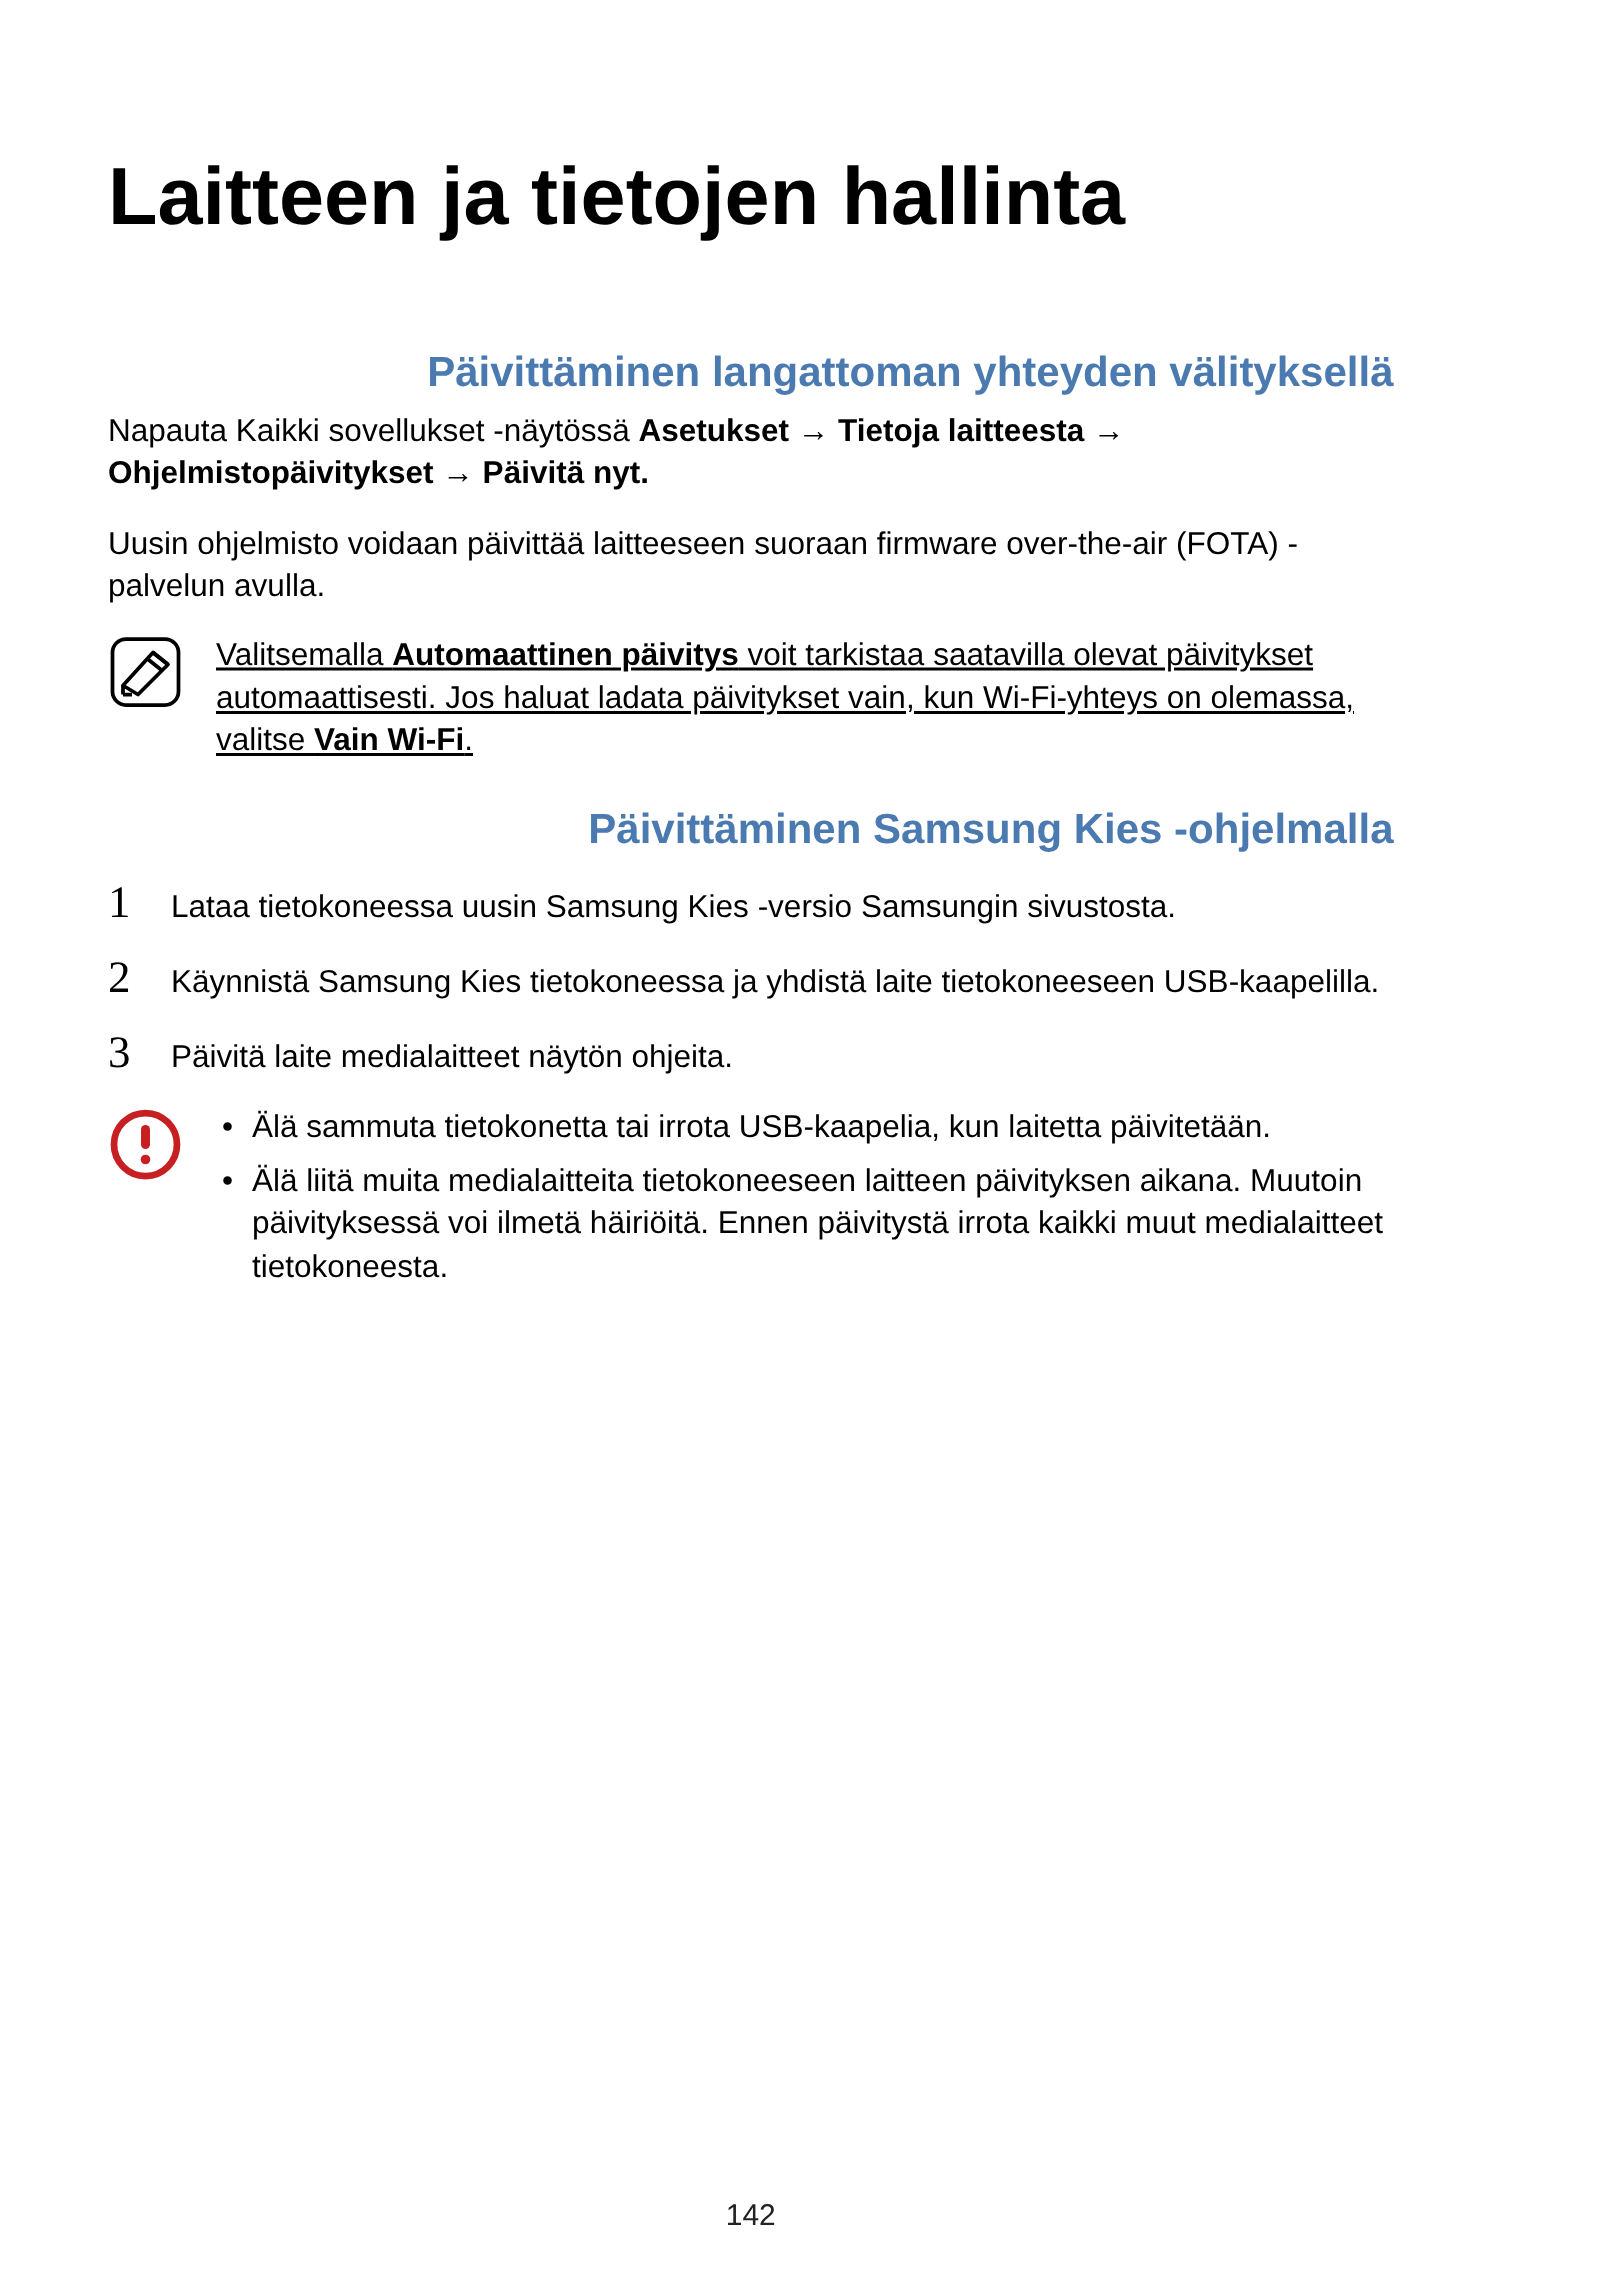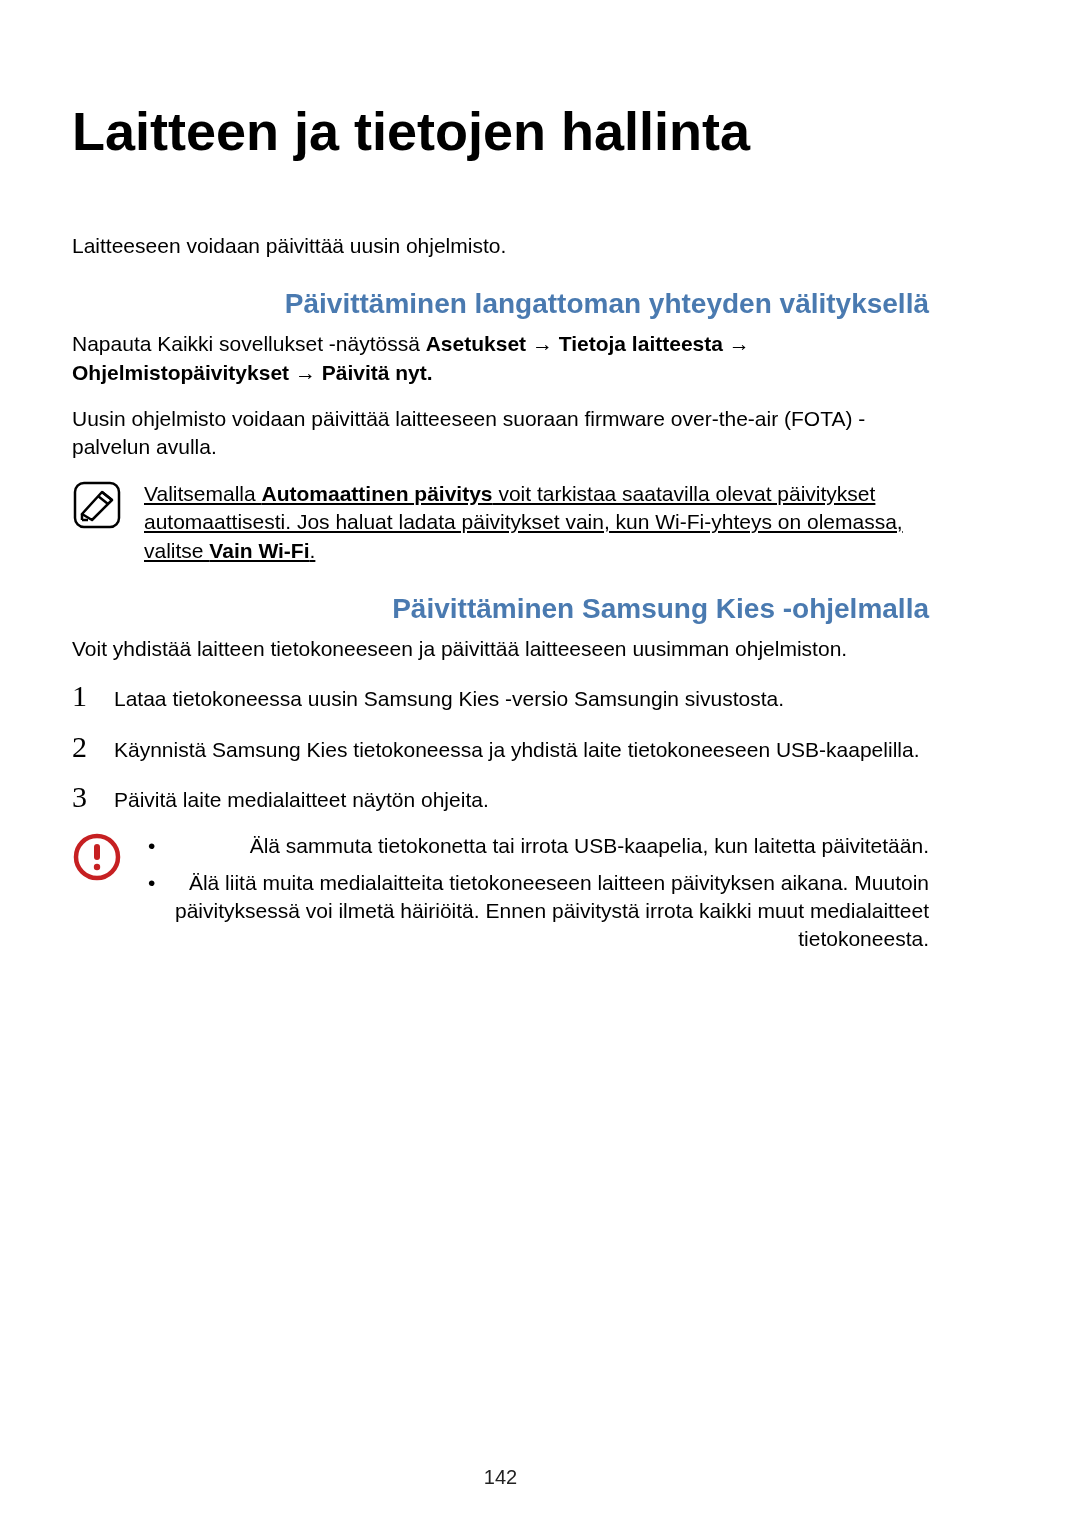--- a/index.html
+++ b/index.html
@@ -96,21 +96,20 @@
   }
   .callout-body ul {
     list-style: none;
     padding: 0;
     margin: 0;
   }
   .callout-body li {
     position: relative;
     padding-left: 24px;
     margin: 0 0 8px 0;
-    text-align: right;
   }
   .callout-body li::before {
     content: "•";
     position: absolute;
     left: 4px;
     top: 0;
     font-size: 21px;
     color: #000;
   }
   .page-number {
@@ -124,21 +123,20 @@
   }
   svg { display: block; }
 </style>
 </head>
 <body>
 
 <div class="page">
 
   <h1 class="h1">Laitteen ja tietojen hallinta</h1>
 
-  <p>Laitteeseen voidaan päivittää uusin ohjelmisto.</p>
 
   <h3 class="h3">Päivittäminen langattoman yhteyden välityksellä</h3>
   <p>
     <span>Napauta Kaikki sovellukset -näytössä </span><span class="bold">Asetukset → Tietoja laitteesta → Ohjelmistopäivitykset → Päivitä nyt.</span>
   </p>
   <p>Uusin ohjelmisto voidaan päivittää laitteeseen suoraan firmware over-the-air (FOTA) -palvelun avulla.</p>
 
   <div class="note-row">
     <div class="note-icon">
       <svg width="50" height="50" viewBox="0 0 50 50">
@@ -149,21 +147,20 @@
         <line x1="30" y1="12" x2="40" y2="20" stroke="#000" stroke-width="2.5"></line>
         <line x1="26" y1="16" x2="36" y2="24" stroke="#000" stroke-width="2.5"></line>
       </svg>
     </div>
     <div class="note-body">
       <span>Valitsemalla </span><span class="bold">Automaattinen päivitys</span><span> voit tarkistaa saatavilla olevat päivitykset automaattisesti. Jos haluat ladata päivitykset vain, kun Wi-Fi-yhteys on olemassa, valitse </span><span class="bold">Vain Wi-Fi</span><span>.</span>
     </div>
   </div>
 
   <h3 class="h3">Päivittäminen Samsung Kies -ohjelmalla</h3>
-  <p>Voit yhdistää laitteen tietokoneeseen ja päivittää laitteeseen uusimman ohjelmiston.</p>
 
   <ol class="ol">
     <li class="ol-item">
       <span class="ol-num">1</span>
       <span class="ol-text">Lataa tietokoneessa uusin Samsung Kies -versio Samsungin sivustosta.</span>
     </li>
     <li class="ol-item">
       <span class="ol-num">2</span>
       <span class="ol-text">Käynnistä Samsung Kies tietokoneessa ja yhdistä laite tietokoneeseen USB-kaapelilla.</span>
     </li>

